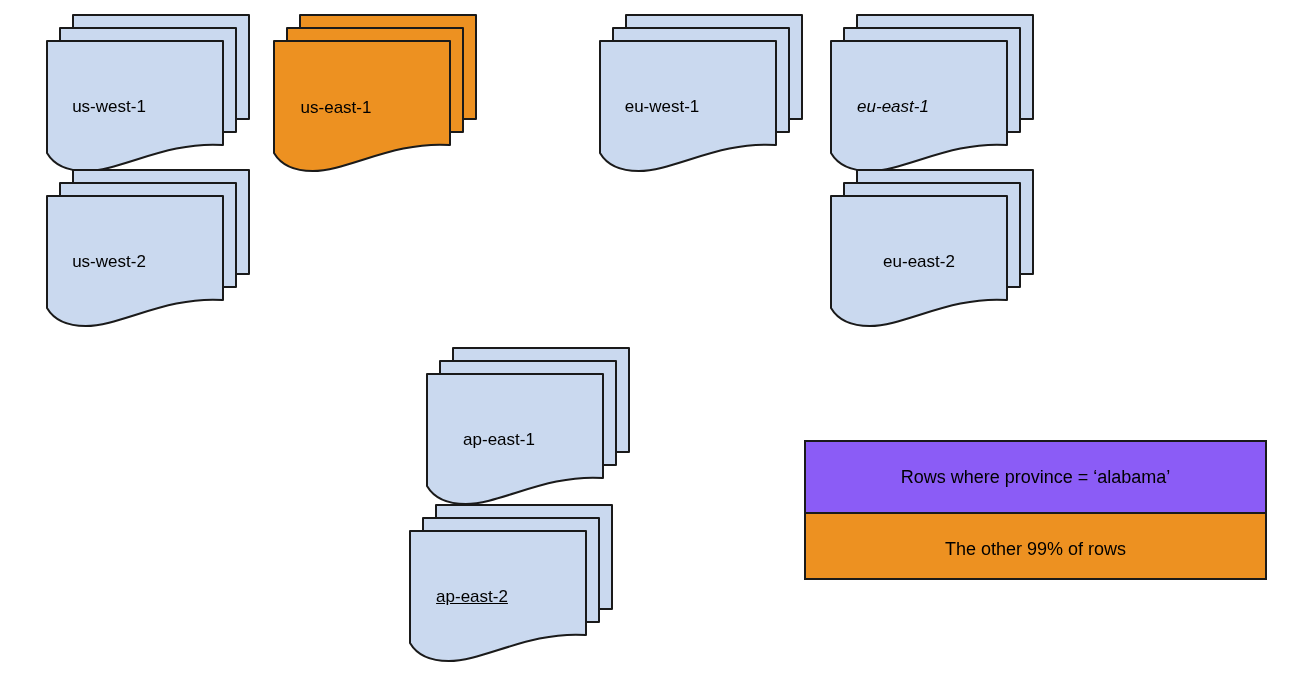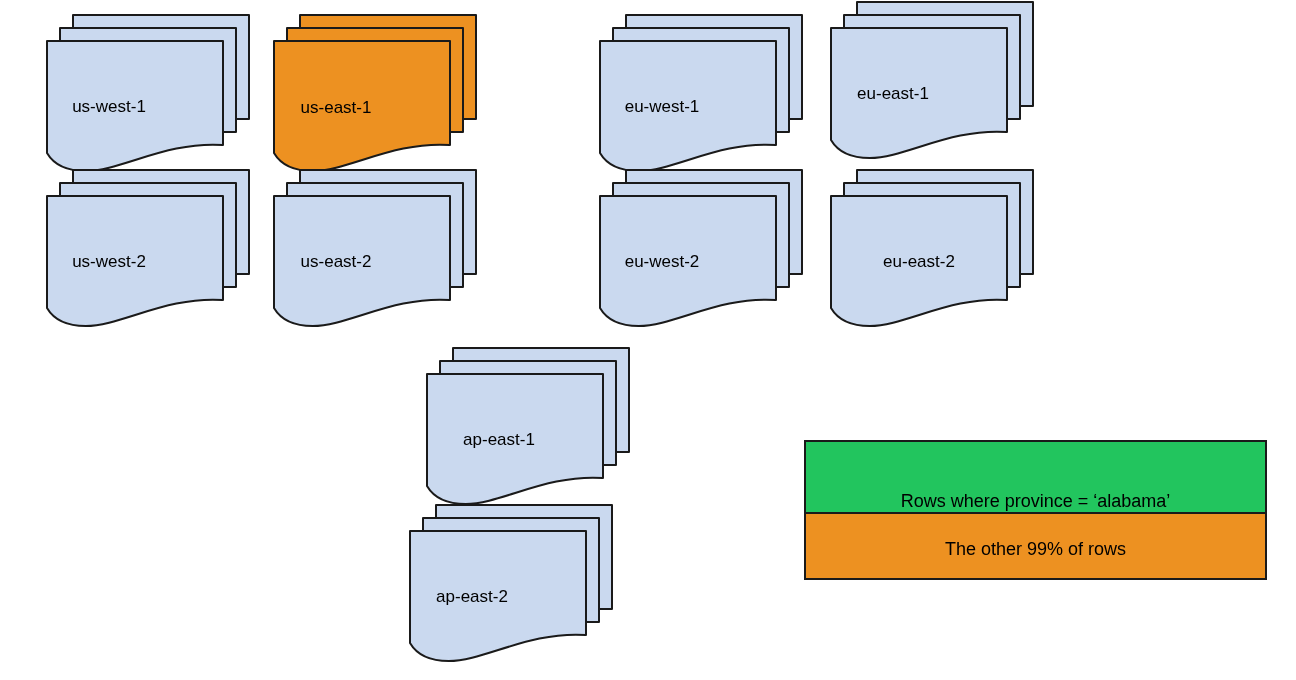--- a/index.html
+++ b/index.html
@@ -99,21 +99,21 @@
         </g>
         <g transform="translate(13,13)">
           <path d="M 0 0 L 176 0 L 176 104 L 0 104 Z" fill="#cad9ef" stroke="#1a1a1a" stroke-width="2" stroke-linejoin="round"></path>
         </g>
         <g transform="translate(0,26)">
           <path d="M 0 0 L 176 0 L 176 104 C 119.68 100, 73.92 130, 38.72 130 C 21.119999999999997 130, 7.04 124, 0 112 Z" fill="#cad9ef" stroke="#1a1a1a" stroke-width="2" stroke-linejoin="round"></path>
         </g>
       </svg>
       <div class="doc-label" style="left: 0px; top: 82.12px; width: 176px;">eu-west-1</div>
     </div>
-    <div class="doc-stack" style="left: 805px; top: 2px; width: 202px; height: 162px;">
+    <div class="doc-stack" style="left: 805px; top: 15px; width: 202px; height: 162px; font-style: italic;">
       <svg width="206" height="168">
         <g transform="translate(26,0)">
           <path d="M 0 0 L 176 0 L 176 104 L 0 104 Z" fill="#cad9ef" stroke="#1a1a1a" stroke-width="2" stroke-linejoin="round"></path>
         </g>
         <g transform="translate(13,13)">
           <path d="M 0 0 L 176 0 L 176 104 L 0 104 Z" fill="#cad9ef" stroke="#1a1a1a" stroke-width="2" stroke-linejoin="round"></path>
         </g>
         <g transform="translate(0,26)">
           <path d="M 0 0 L 176 0 L 176 104 C 119.68 100, 73.92 130, 38.72 130 C 21.119999999999997 130, 7.04 124, 0 112 Z" fill="#cad9ef" stroke="#1a1a1a" stroke-width="2" stroke-linejoin="round"></path>
         </g>
@@ -126,48 +126,20 @@
           <path d="M 0 0 L 176 0 L 176 104 L 0 104 Z" fill="#cad9ef" stroke="#1a1a1a" stroke-width="2" stroke-linejoin="round"></path>
         </g>
         <g transform="translate(13,13)">
           <path d="M 0 0 L 176 0 L 176 104 L 0 104 Z" fill="#cad9ef" stroke="#1a1a1a" stroke-width="2" stroke-linejoin="round"></path>
         </g>
         <g transform="translate(0,26)">
           <path d="M 0 0 L 176 0 L 176 104 C 119.68 100, 73.92 130, 38.72 130 C 21.119999999999997 130, 7.04 124, 0 112 Z" fill="#cad9ef" stroke="#1a1a1a" stroke-width="2" stroke-linejoin="round"></path>
         </g>
       </svg>
       <div class="doc-label" style="left: 0px; top: 82.12px; width: 176px; text-align: center;">us-west-2</div>
-    </div>
-    <div class="doc-stack" style="left: 248px; top: 170px; width: 202px; height: 162px;">
-      <svg width="206" height="168">
-        <g transform="translate(26,0)">
-          <path d="M 0 0 L 176 0 L 176 104 L 0 104 Z" fill="#cad9ef" stroke="#1a1a1a" stroke-width="2" stroke-linejoin="round"></path>
-        </g>
-        <g transform="translate(13,13)">
-          <path d="M 0 0 L 176 0 L 176 104 L 0 104 Z" fill="#cad9ef" stroke="#1a1a1a" stroke-width="2" stroke-linejoin="round"></path>
-        </g>
-        <g transform="translate(0,26)">
-          <path d="M 0 0 L 176 0 L 176 104 C 119.68 100, 73.92 130, 38.72 130 C 21.119999999999997 130, 7.04 124, 0 112 Z" fill="#cad9ef" stroke="#1a1a1a" stroke-width="2" stroke-linejoin="round"></path>
-        </g>
-      </svg>
-      <div class="doc-label" style="left: 0px; top: 82.12px; width: 176px;">us-east-2</div>
-    </div>
-    <div class="doc-stack" style="left: 574px; top: 170px; width: 202px; height: 162px;">
-      <svg width="206" height="168">
-        <g transform="translate(26,0)">
-          <path d="M 0 0 L 176 0 L 176 104 L 0 104 Z" fill="#cad9ef" stroke="#1a1a1a" stroke-width="2" stroke-linejoin="round"></path>
-        </g>
-        <g transform="translate(13,13)">
-          <path d="M 0 0 L 176 0 L 176 104 L 0 104 Z" fill="#cad9ef" stroke="#1a1a1a" stroke-width="2" stroke-linejoin="round"></path>
-        </g>
-        <g transform="translate(0,26)">
-          <path d="M 0 0 L 176 0 L 176 104 C 119.68 100, 73.92 130, 38.72 130 C 21.119999999999997 130, 7.04 124, 0 112 Z" fill="#cad9ef" stroke="#1a1a1a" stroke-width="2" stroke-linejoin="round"></path>
-        </g>
-      </svg>
-      <div class="doc-label" style="left: 0px; top: 82.12px; width: 176px;">eu-west-2</div>
     </div>
     <div class="doc-stack" style="left: 805px; top: 170px; width: 202px; height: 162px;">
       <svg width="206" height="168">
         <g transform="translate(26,0)">
           <path d="M 0 0 L 176 0 L 176 104 L 0 104 Z" fill="#cad9ef" stroke="#1a1a1a" stroke-width="2" stroke-linejoin="round"></path>
         </g>
         <g transform="translate(13,13)">
           <path d="M 0 0 L 176 0 L 176 104 L 0 104 Z" fill="#cad9ef" stroke="#1a1a1a" stroke-width="2" stroke-linejoin="round"></path>
         </g>
         <g transform="translate(0,26)">
@@ -195,23 +167,23 @@
         <g transform="translate(26,0)">
           <path d="M 0 0 L 176 0 L 176 104 L 0 104 Z" fill="#cad9ef" stroke="#1a1a1a" stroke-width="2" stroke-linejoin="round"></path>
         </g>
         <g transform="translate(13,13)">
           <path d="M 0 0 L 176 0 L 176 104 L 0 104 Z" fill="#cad9ef" stroke="#1a1a1a" stroke-width="2" stroke-linejoin="round"></path>
         </g>
         <g transform="translate(0,26)">
           <path d="M 0 0 L 176 0 L 176 104 C 119.68 100, 73.92 130, 38.72 130 C 21.119999999999997 130, 7.04 124, 0 112 Z" fill="#cad9ef" stroke="#1a1a1a" stroke-width="2" stroke-linejoin="round"></path>
         </g>
       </svg>
-      <div class="doc-label" style="left: 0px; top: 82.12px; width: 176px;">ap-east-2</div>
+      <div class="doc-label" style="left: 0px; top: 82.12px; width: 176px; text-decoration: underline;">ap-east-2</div>
     </div>
     <div class="legend" style="left: 804px; top: 440px; width: 463px; height: 140px;">
-      <div class="legend-row top" style="background: #22c55e; align-items: flex-end;">
+      <div class="legend-row top" style="background: #8b5cf6;">
         <span>Rows where province = ‘alabama’</span>
       </div>
       <div class="legend-row bottom" style="background: rgb(237, 145, 33);">
         <span>The other 99% of rows</span>
       </div>
     </div>
   </div>
 
 </body></html>

